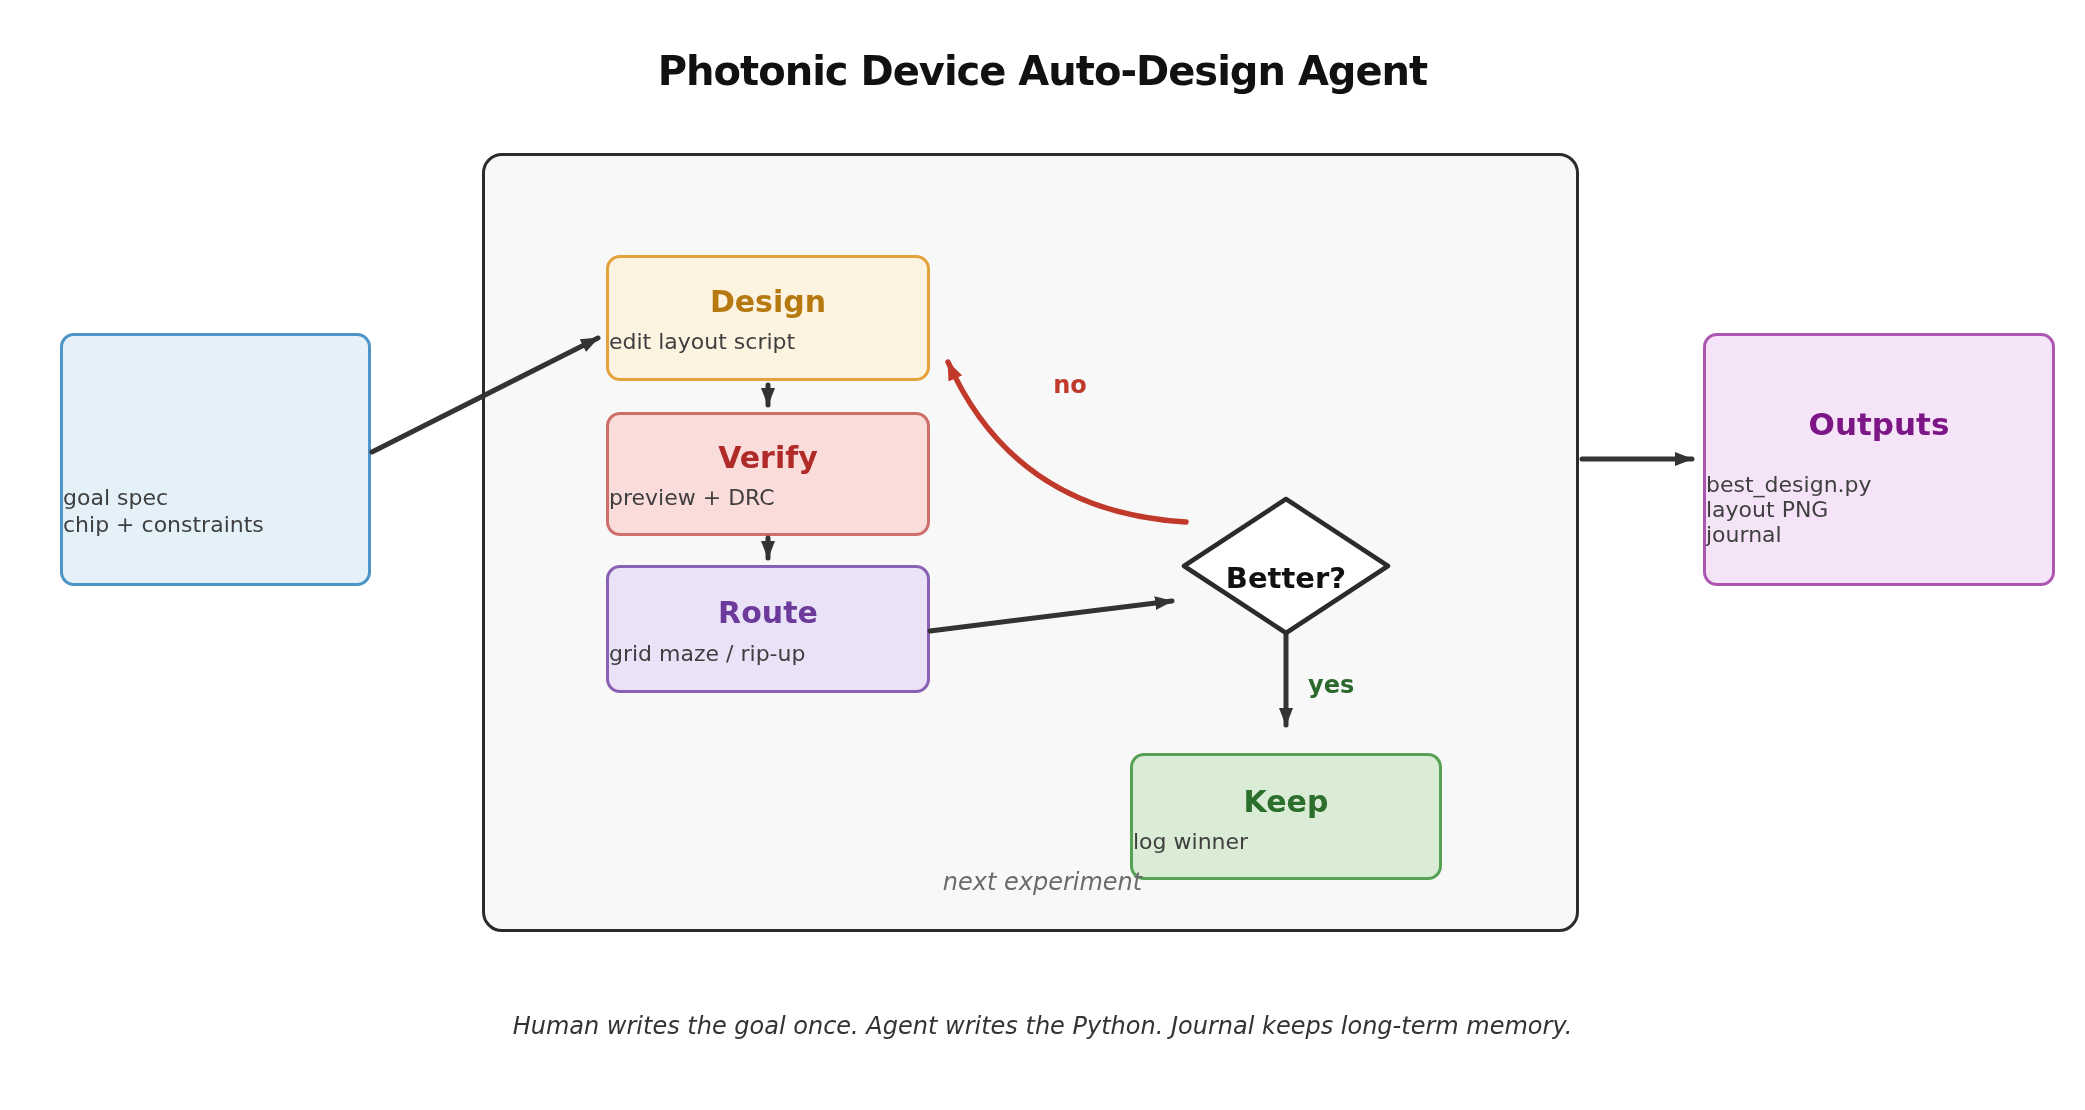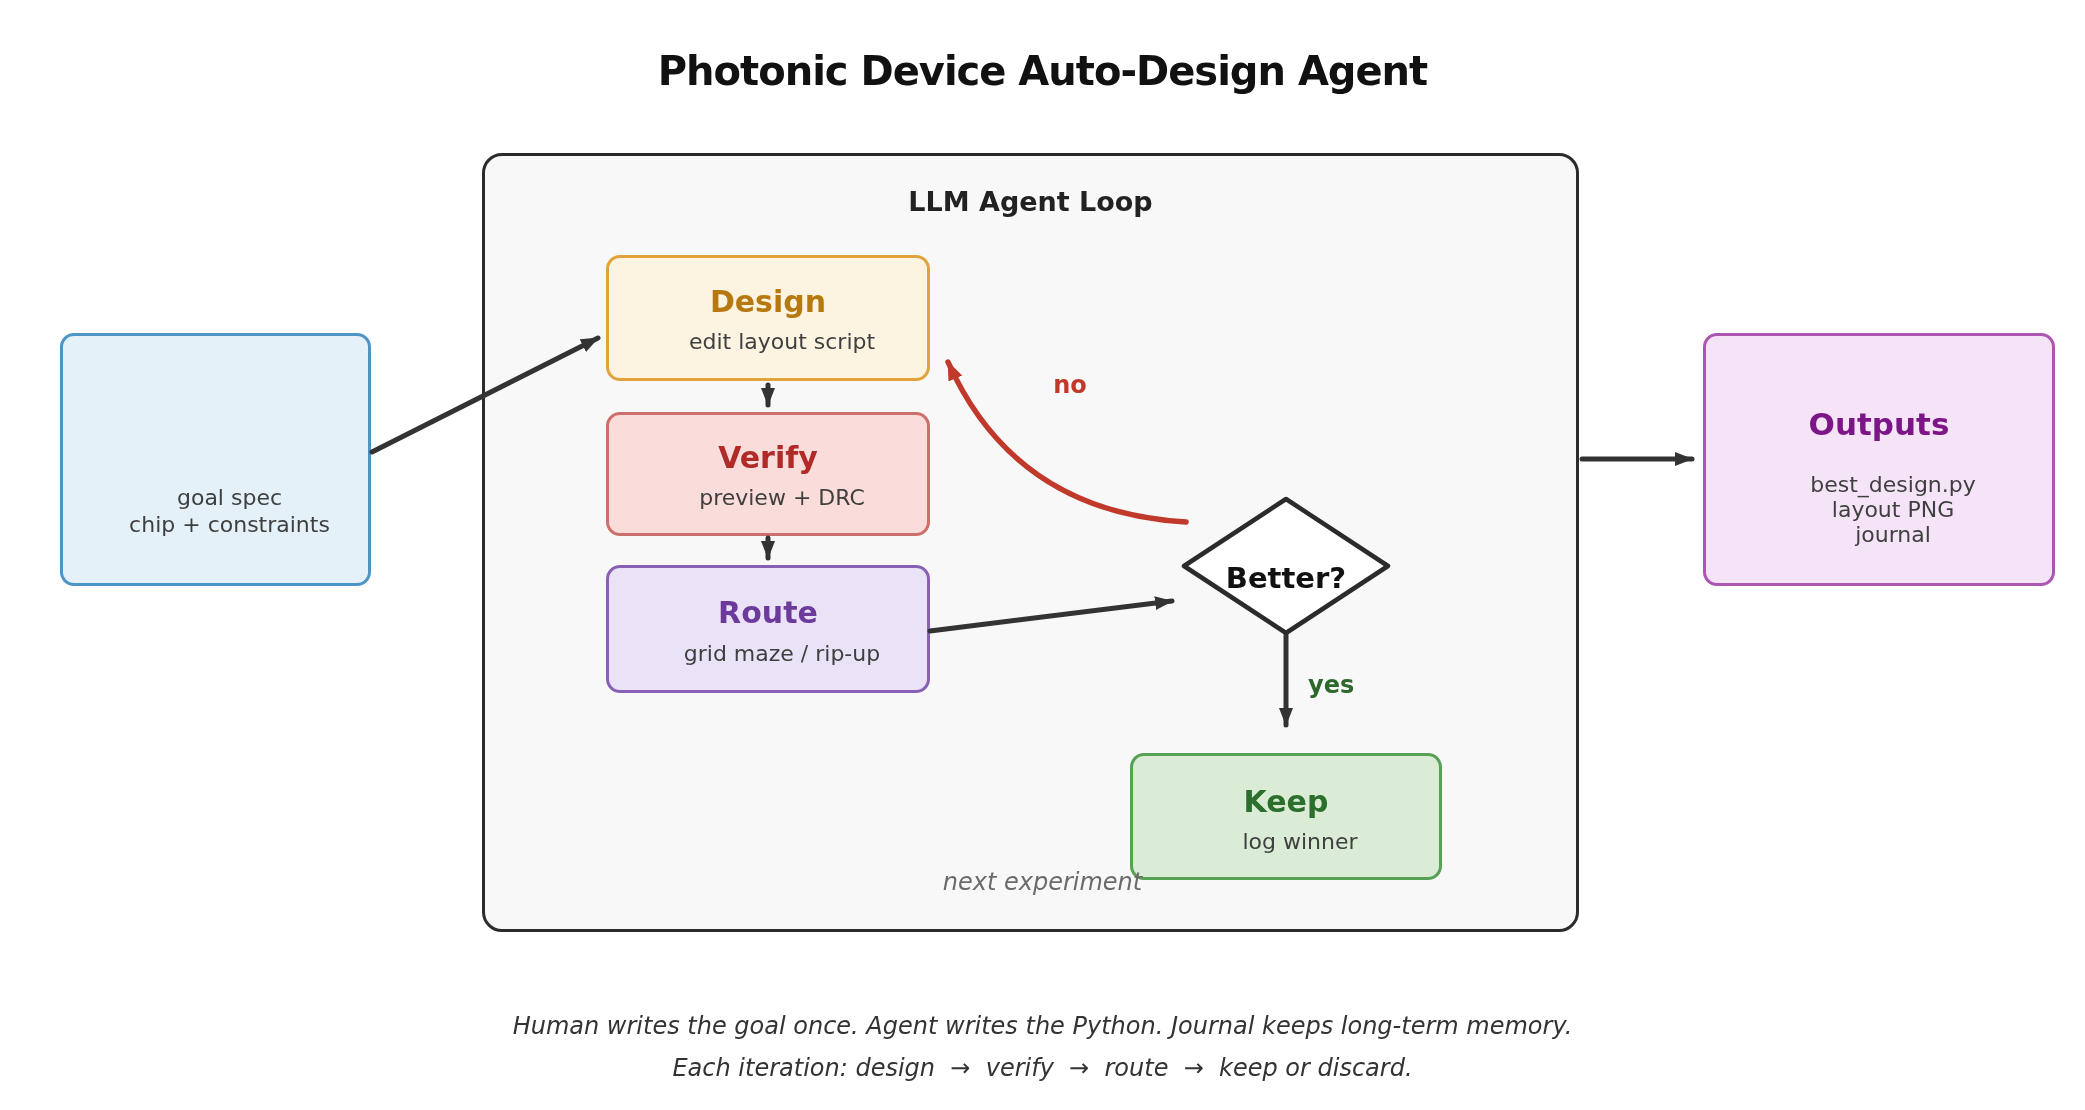--- a/index.html
+++ b/index.html
@@ -22,21 +22,21 @@
   .diagram-title{position:absolute;left:0;top:48px;width:2085px;text-align:center;
     font-size:40px;font-weight:bold;color:var(--title_text);letter-spacing:-1px;}
 
   .loop-box{position:absolute;left:482px;top:153px;width:1097px;height:779px;box-sizing:border-box;
     background:var(--container_fill);border:3.5px solid var(--container_border);border-radius:20px;}
   .loop-label{position:absolute;left:482px;top:186px;width:1097px;text-align:center;
     font-size:27px;font-weight:bold;color:#222;}
 
   .node{position:absolute;box-sizing:border-box;border-radius:14px;border:3px solid;}
   .node-title{position:absolute;left:0;width:100%;text-align:center;font-weight:bold;}
-  .node-sub{position:absolute;left:14px;width:100%;text-align:center;color:var(--subtitle_text);}
+  .node-sub{position:absolute;left:0;width:100%;color:var(--subtitle_text);}
 
   .node-human{left:60px;top:333px;width:311px;height:253px;background:var(--human_fill);border-color:var(--human_border);}
   .node-human .node-title{top:72px;font-size:31px;color:var(--human_title);}
   .node-human .node-sub{top:148px;font-size:22px;line-height:27px;}
 
   .node-design{left:606px;top:255px;width:324px;height:126px;background:var(--design_fill);border-color:var(--design_border);}
   .node-design .node-title{top:26px;font-size:30px;color:var(--design_title);}
   .node-design .node-sub{top:71px;font-size:22px;}
 
   .node-verify{left:606px;top:412px;width:324px;height:124px;background:var(--verify_fill);border-color:var(--verify_border);}
@@ -76,21 +76,20 @@
   .caption-2{top:1054px;}
 </style>
 </head>
 <body>
 
 <div class="canvas">
 
   <div class="diagram-title">Photonic Device Auto-Design Agent</div>
 
   <div class="loop-box"></div>
-  <div class="loop-label">LLM Agent Loop</div>
 
   <div class="node node-human">
     <div class="node-sub">
       <div>goal spec</div>
       <div>chip + constraints</div>
     </div>
   </div>
 
   <div class="node node-design">
     <div class="node-title">Design</div>
@@ -142,15 +141,14 @@
     <polygon class="diamond" points="1286,499 1388,566 1286,633 1184,566"></polygon>
   </svg>
 
   <div class="decision-label">Better?</div>
   <div class="edge-label label-no">no</div>
   <div class="edge-label label-yes">yes</div>
 
   <div class="footnote">next experiment</div>
 
   <div class="caption caption-1">Human writes the goal once. Agent writes the Python. Journal keeps long-term memory.</div>
-  <div class="caption caption-2">Each iteration: design &nbsp;→&nbsp; verify &nbsp;→&nbsp; route &nbsp;→&nbsp; keep or discard.</div>
 
 </div>
 
 </body></html>

